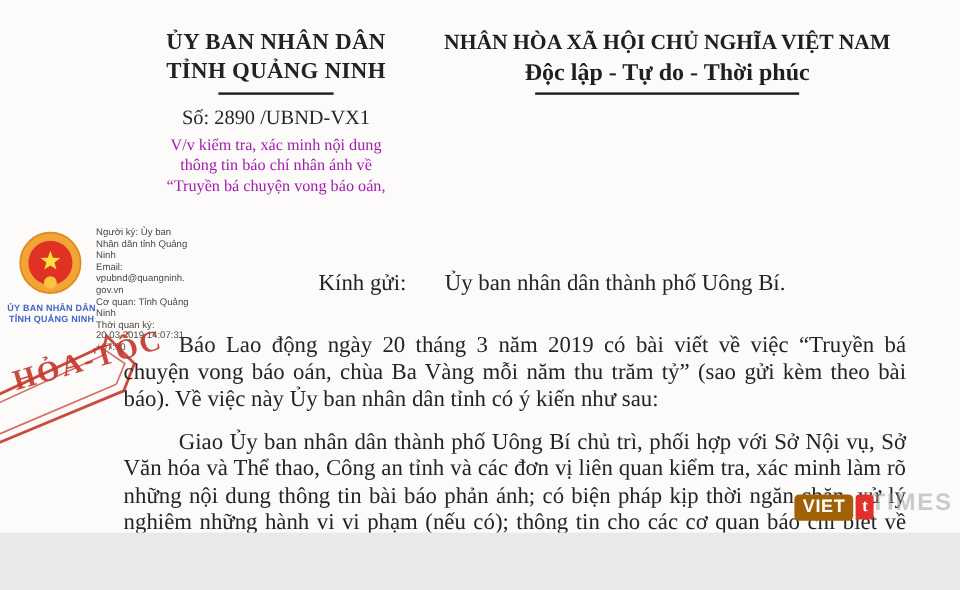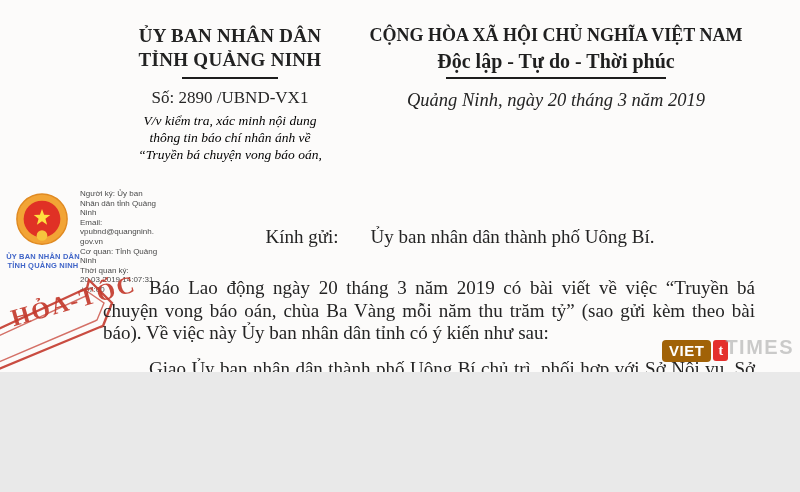--- a/index.html
+++ b/index.html
@@ -1,28 +1,28 @@
 <!DOCTYPE html>
 <html><head>
 <meta charset="utf-8">
 <style>
   * { margin:0; padding:0; box-sizing:border-box; }
   html,body { background:#e9e9e9; }
   .page{
-    position:relative; width:800px; height:372px;
+    position:relative; width:800px; height:444px;
     background:#fcfbfa; overflow:hidden;
     font-family:"Liberation Serif", serif; color:#262626;padding-left:40px;
   }
   
   .hdr-left{ position:absolute; left:80px; top:24px; width:300px; text-align:center; }
   .org-line{ font-weight:bold; font-size:19px; line-height:24px; letter-spacing:.3px; color:#222; }
   .hdr-rule-left{ width:96px; height:2px; background:#1d1d1d; margin:5px auto 0; }
   .doc-number{ font-size:17px; margin-top:9px; color:#262626; }
   .subject{ margin-top:4px; }
-  .subject div{ font-size:13.5px; line-height:17px; color:#000000;font-style:italic; }
+  .subject div{ font-size:13.5px; line-height:17px; color:#a21caf; }
   
   .hdr-right{ position:absolute; left:352px; top:24px; width:408px; text-align:center; }
   .nat-line1{ font-weight:bold; font-size:18px; line-height:23px; color:#1f1f1f; }
   .nat-line2{ font-weight:bold; font-size:20px; line-height:25px; margin-top:2px; color:#1f1f1f; }
   .hdr-rule-right{ width:220px; height:2px; background:#1d1d1d; margin:3px auto 0; }
   .place-date{ font-style:italic; font-size:18.5px; margin-top:11px; color:#242424; }
   
   .emblem{ position:absolute; left:12px; top:192px; width:60px; height:58px; }
   .emblem-caption{ position:absolute; left:2px; top:252px; width:82px; text-align:center;
     font-family:"Liberation Sans", sans-serif; font-weight:bold; font-size:7.5px;
@@ -68,24 +68,23 @@
     <div class="hdr-rule-left"></div>
     <div class="doc-number">Số: 2890 /UBND-VX1</div>
     <div class="subject">
       <div>V/v kiểm tra, xác minh nội dung</div>
       <div>thông tin báo chí nhân ánh về</div>
       <div>“Truyền bá chuyện vong báo oán,</div>
     </div>
   </div>
 
   <div class="hdr-right">
-    <div class="nat-line1">CỘNG HÒA XÃ HỘI CHỦ NGHĨA VIỆT NAM</div>
+    <div class="nat-line1">NHÂN HÒA XÃ HỘI CHỦ NGHĨA VIỆT NAM</div>
     <div class="nat-line2">Độc lập - Tự do - Thời phúc</div>
     <div class="hdr-rule-right"></div>
-    <div class="place-date">Quảng Ninh, ngày 20 tháng 3 năm 2019</div>
   </div>
 
   <svg class="emblem" viewBox="0 0 60 60">
     <circle cx="30" cy="28" r="26" fill="#f2a435"></circle>
     <circle cx="30" cy="28" r="26" fill="none" stroke="#e08a22" stroke-width="1.5"></circle>
     <circle cx="30" cy="28" r="19" fill="#e03125"></circle>
     <circle cx="30" cy="45" r="5.5" fill="#f6c53d"></circle>
     <polygon fill="#ffdf3f" points="30,17.5 32.18,23.51 38.56,23.72 33.52,27.64 35.29,33.78 30,30.2 24.71,33.78 26.48,27.64 21.44,23.72 27.82,23.51"></polygon>
   </svg>
   <div class="emblem-caption">

